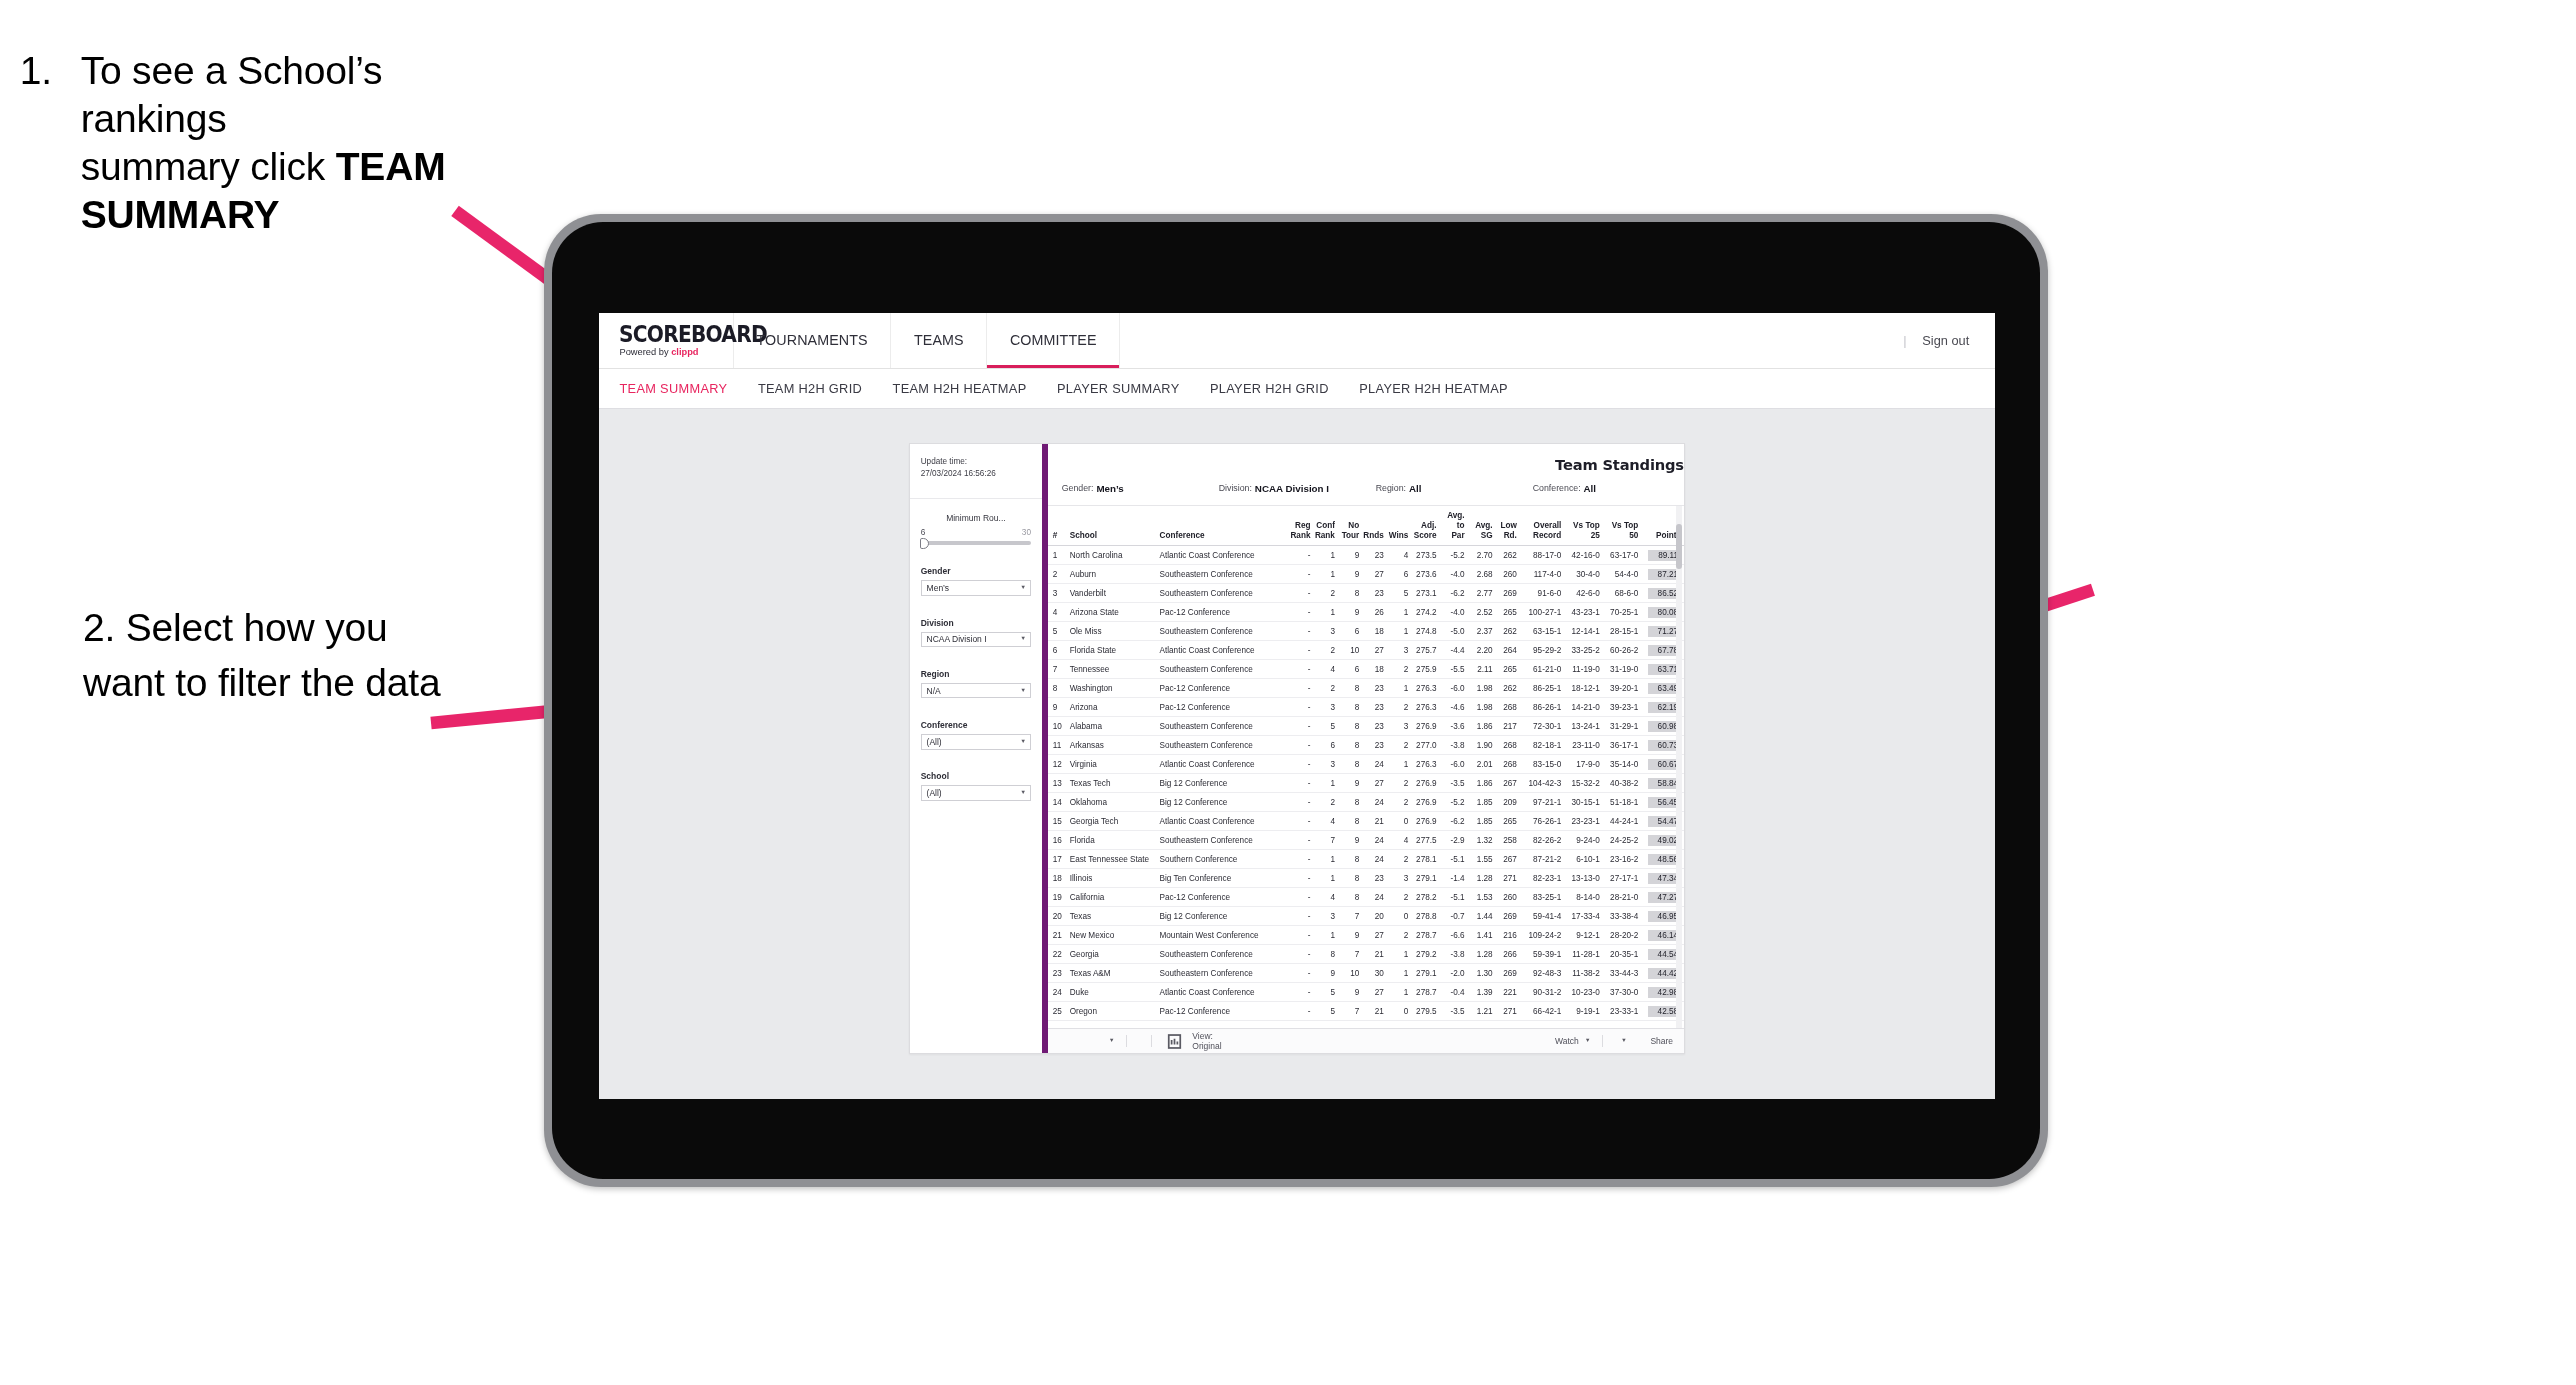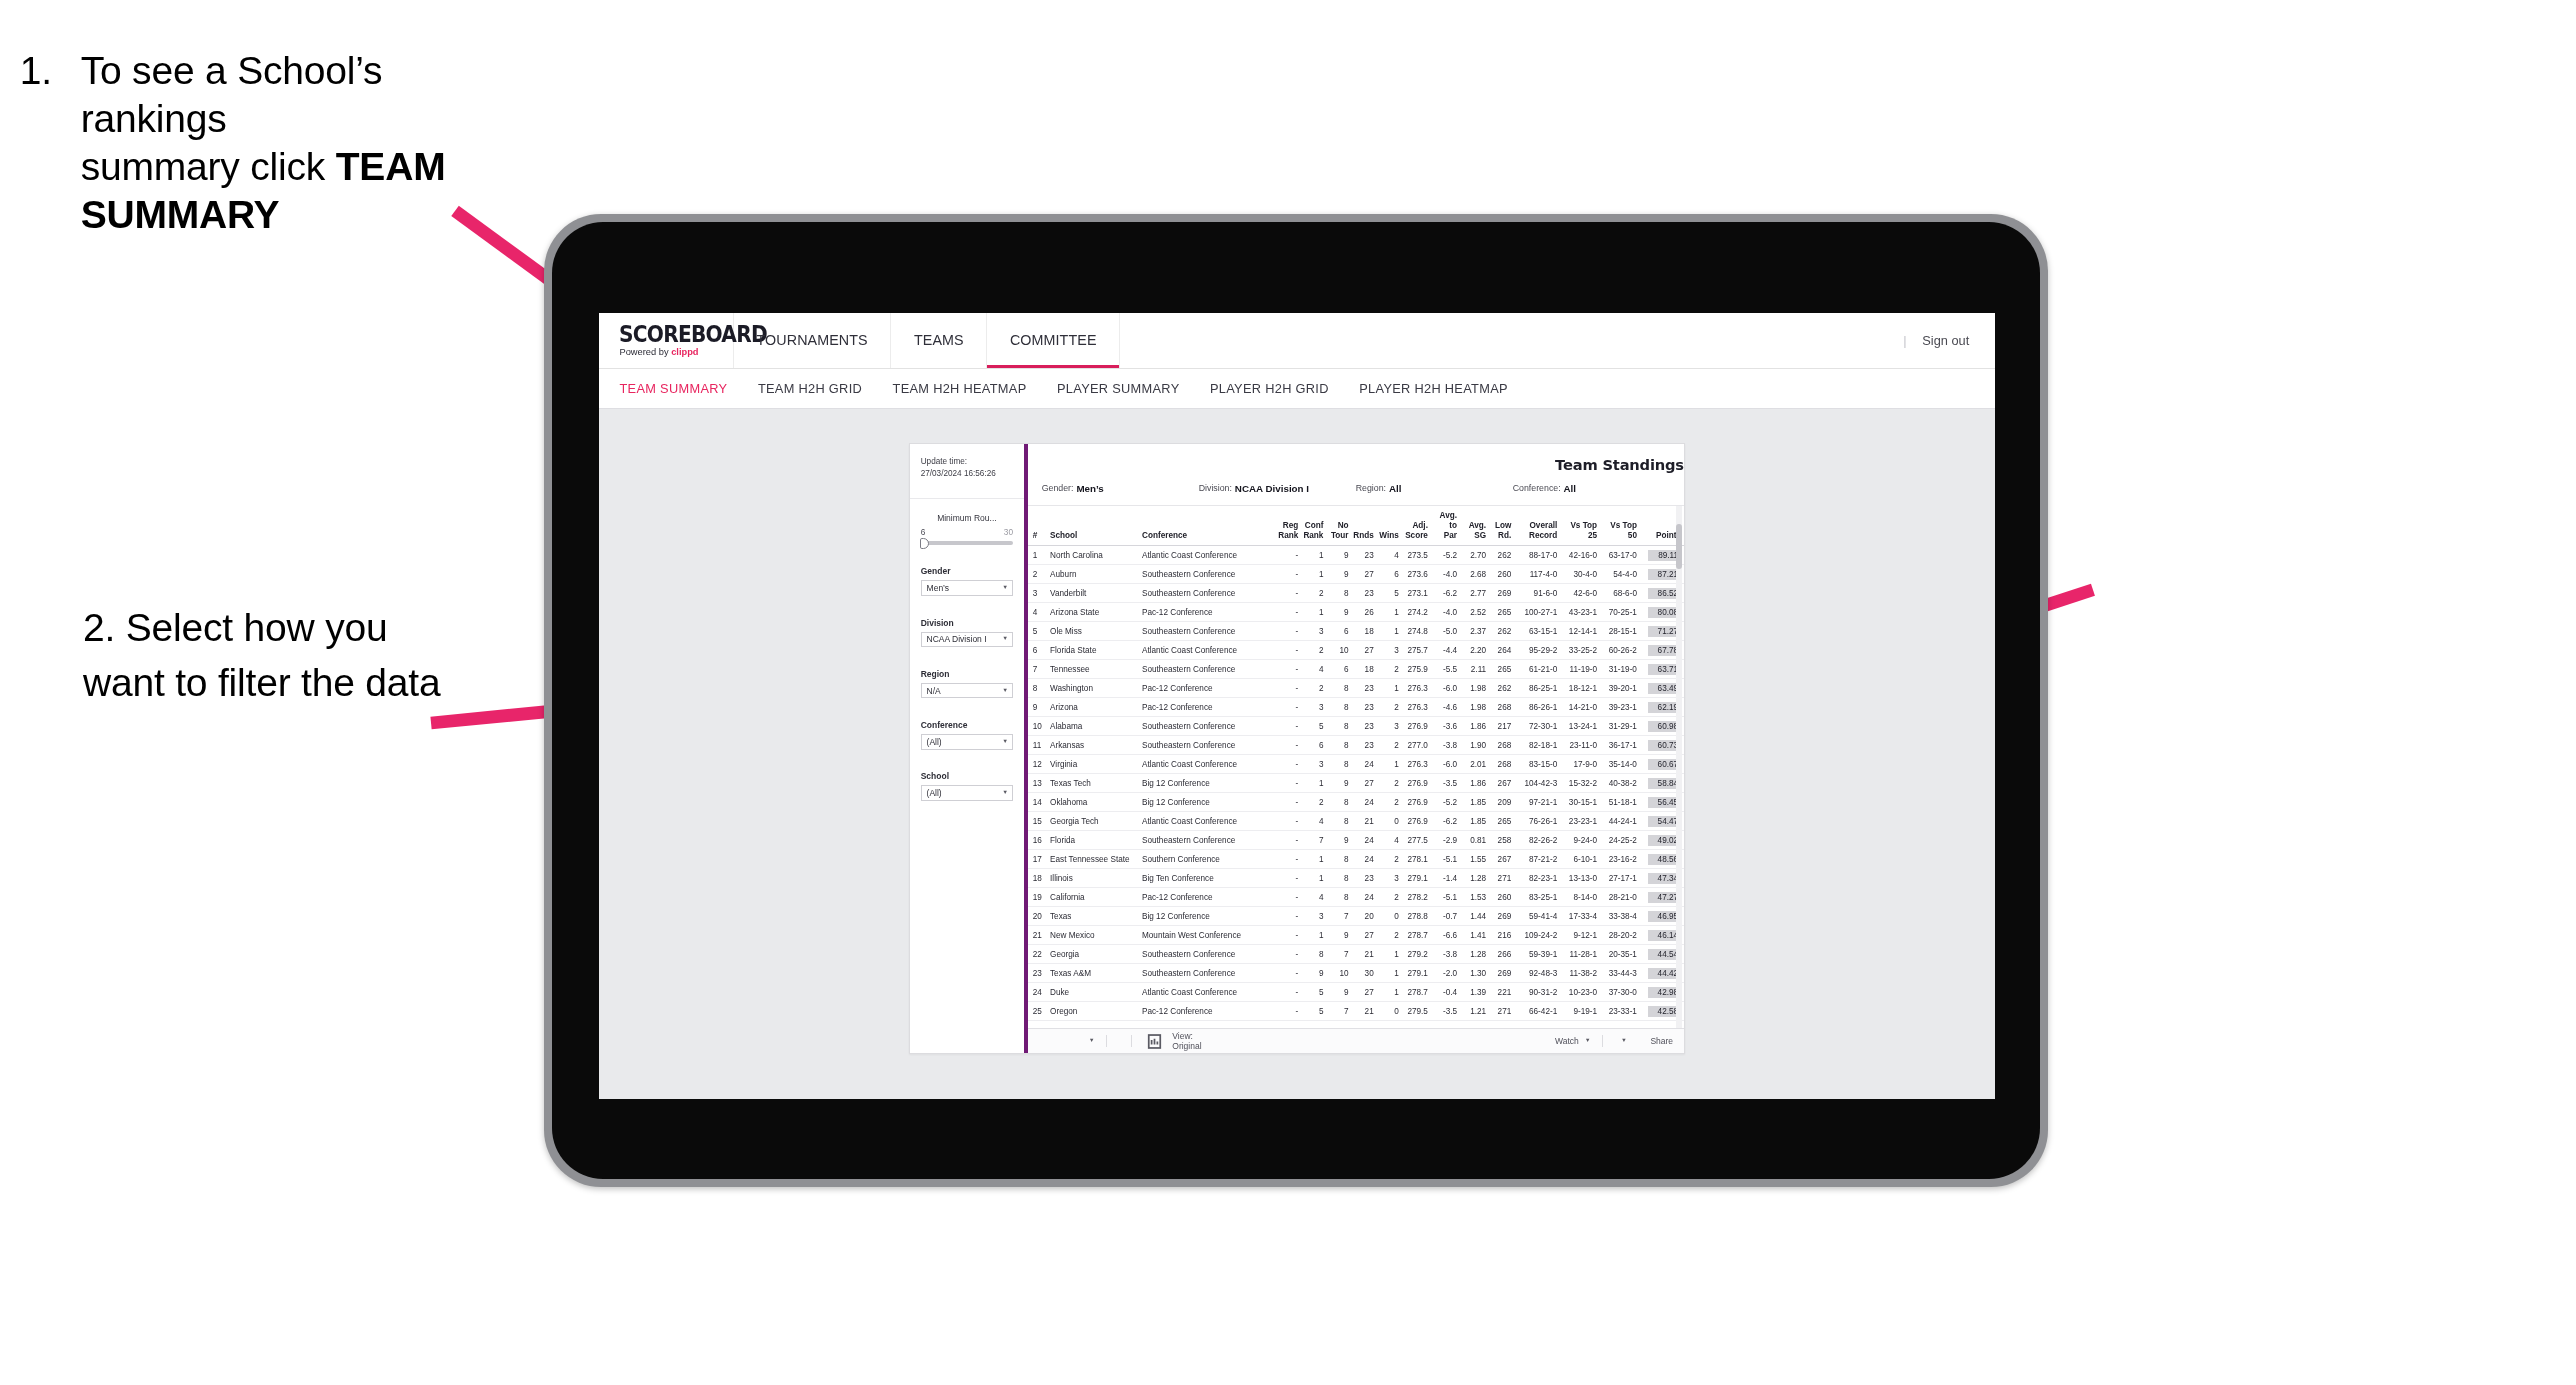--- a/index.html
+++ b/index.html
@@ -112,21 +112,21 @@
     margin: 0 auto; width: 776px; background: #ffffff;
     border: 1px solid #dcdcdf;
     display: flex; flex-direction: column;
     height: 611px;
     box-shadow: 0 1px 2px rgba(0,0,0,.05);
   }
   .viz-body { display: flex; flex: 1; min-height: 0; }
 
   
   .rail {
-    width: 118px; border-right: 4px solid #701a75;
+    width: 138px; border-right: 6px solid #701a75;
     display: flex; flex-direction: column;
     flex: none;
   }
   .update-box {
     padding: 11.8px 9.8px 9.8px 10.8px; font-size: 8.2px;
     color: #3c3c45; line-height: 1.45;
     border-bottom: 1px solid #e9e9ec;
     min-height: 55px;
   }
   .rail-filters { padding: 13.8px 10.8px 0 10.8px; }
@@ -676,21 +676,21 @@
                           <td class="col-rank l l">16</td>
                           <td class="col-school l l">Florida</td>
                           <td class="col-conf l l">Southeastern Conference</td>
                           <td class="col-n">-</td>
                           <td class="col-n">7</td>
                           <td class="col-n">9</td>
                           <td class="col-n">24</td>
                           <td class="col-n">4</td>
                           <td class="col-nn">277.5</td>
                           <td class="col-nn">-2.9</td>
-                          <td class="col-nn">0.81</td>
+                          <td class="col-nn">1.32</td>
                           <td class="col-n">258</td>
                           <td class="col-rec">82-26-2</td>
                           <td class="col-vs">9-24-0</td>
                           <td class="col-vs">24-25-2</td>
                           <td class="col-pts pts"><span>49.02</span></td>
                         </tr>
                         <tr>
                           <td class="col-rank l l">17</td>
                           <td class="col-school l l">East Tennessee State</td>
                           <td class="col-conf l l">Southern Conference</td>

